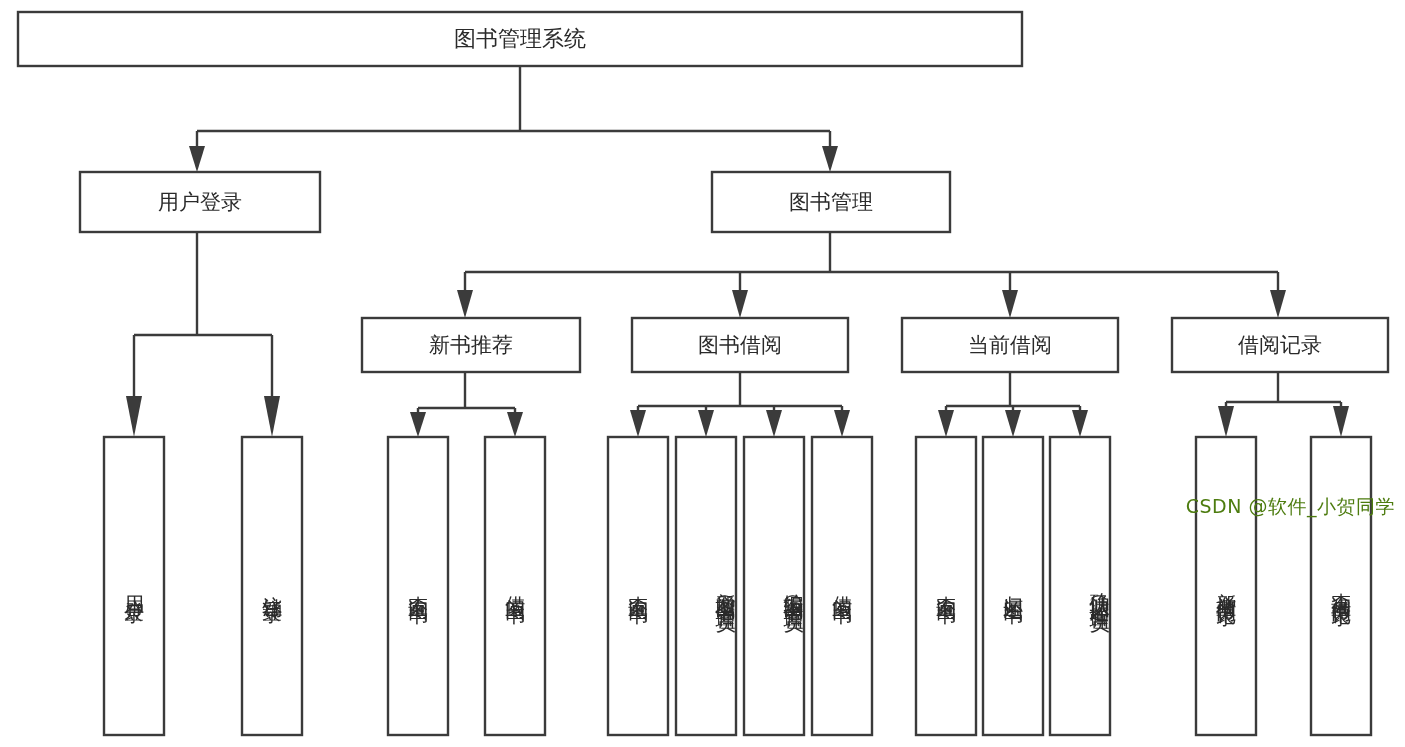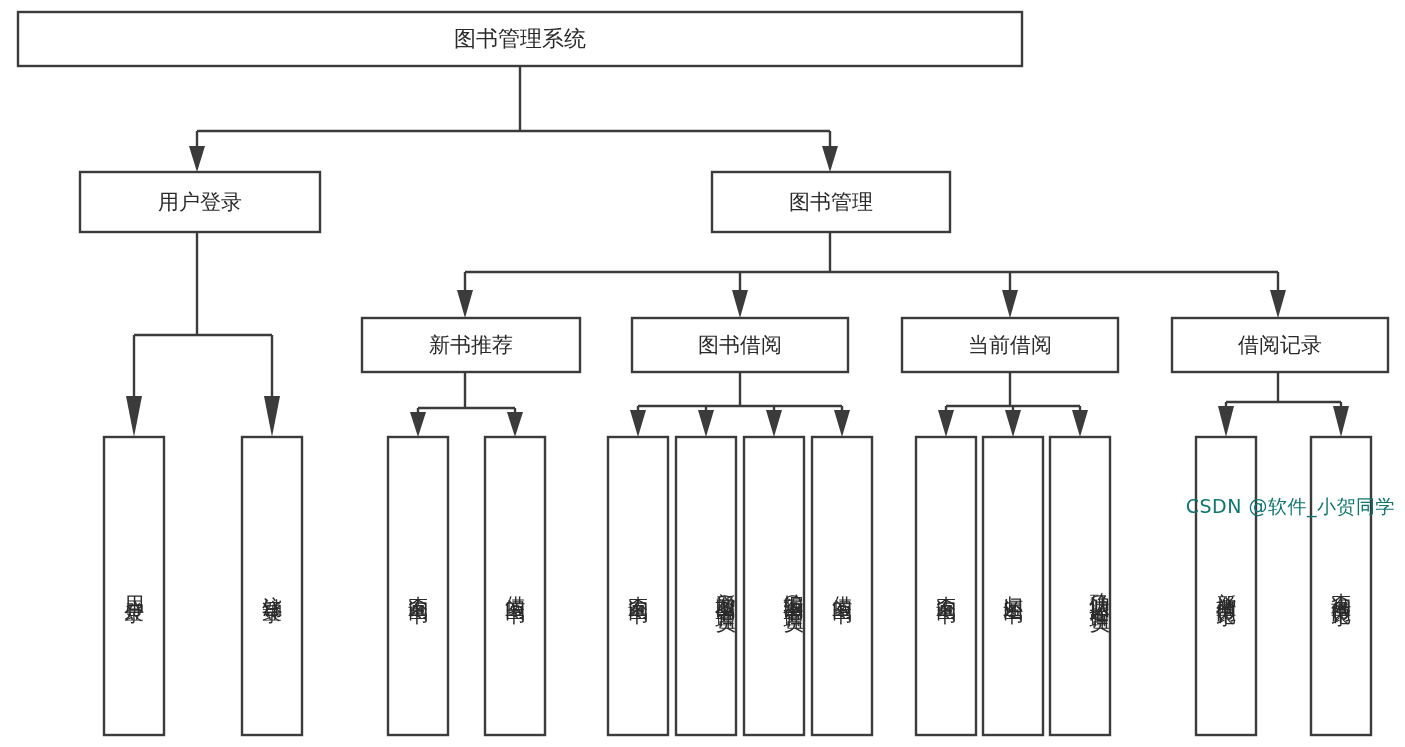--- a/index.html
+++ b/index.html
@@ -69,21 +69,21 @@
   }
   .vlabel.center-v {
     align-items: center;
   }
   .watermark {
     position: absolute;
     right: 10px;
     bottom: 6px;
     font-family: "DejaVu Sans", "Liberation Sans", sans-serif;
     font-size: 19px;
-    color: #0f766e;
+    color: #4d7c0f;
     letter-spacing: 0.5px;
     white-space: nowrap;
   }
 </style>
 </head>
 <body>
 
 <div id="diagram-root">
 
   <svg class="diagram" viewBox="0 0 1405 747">

